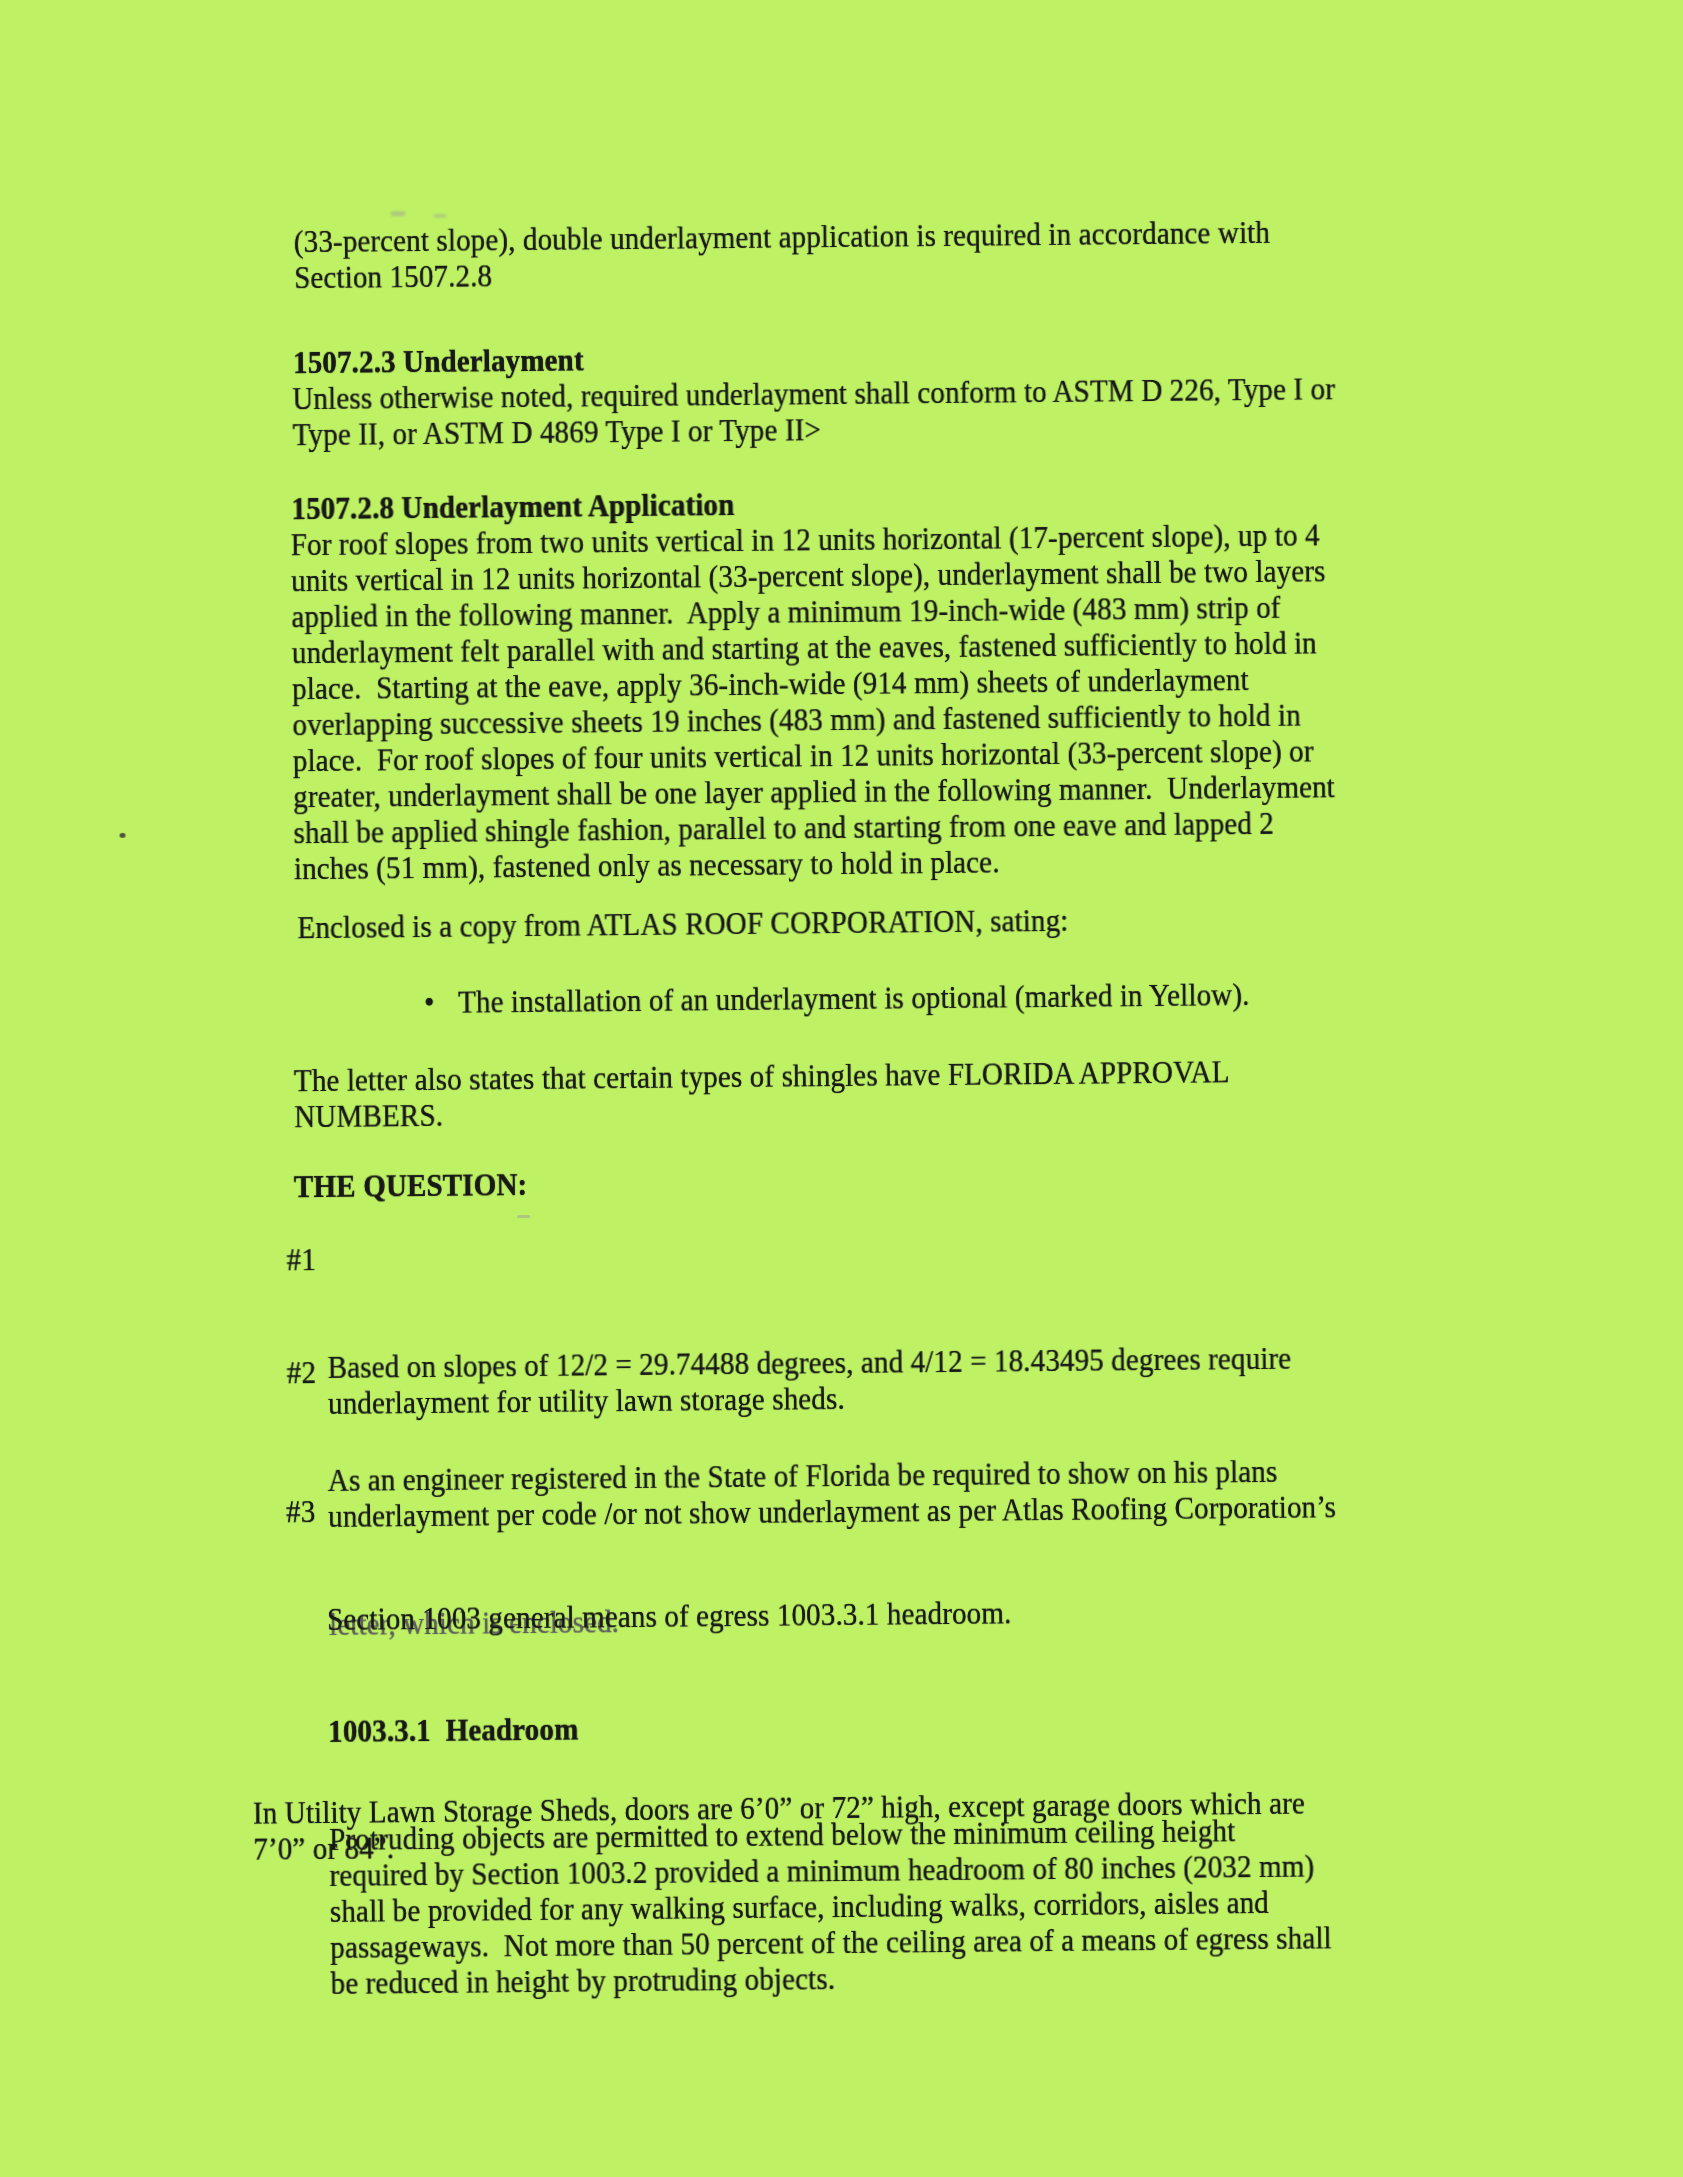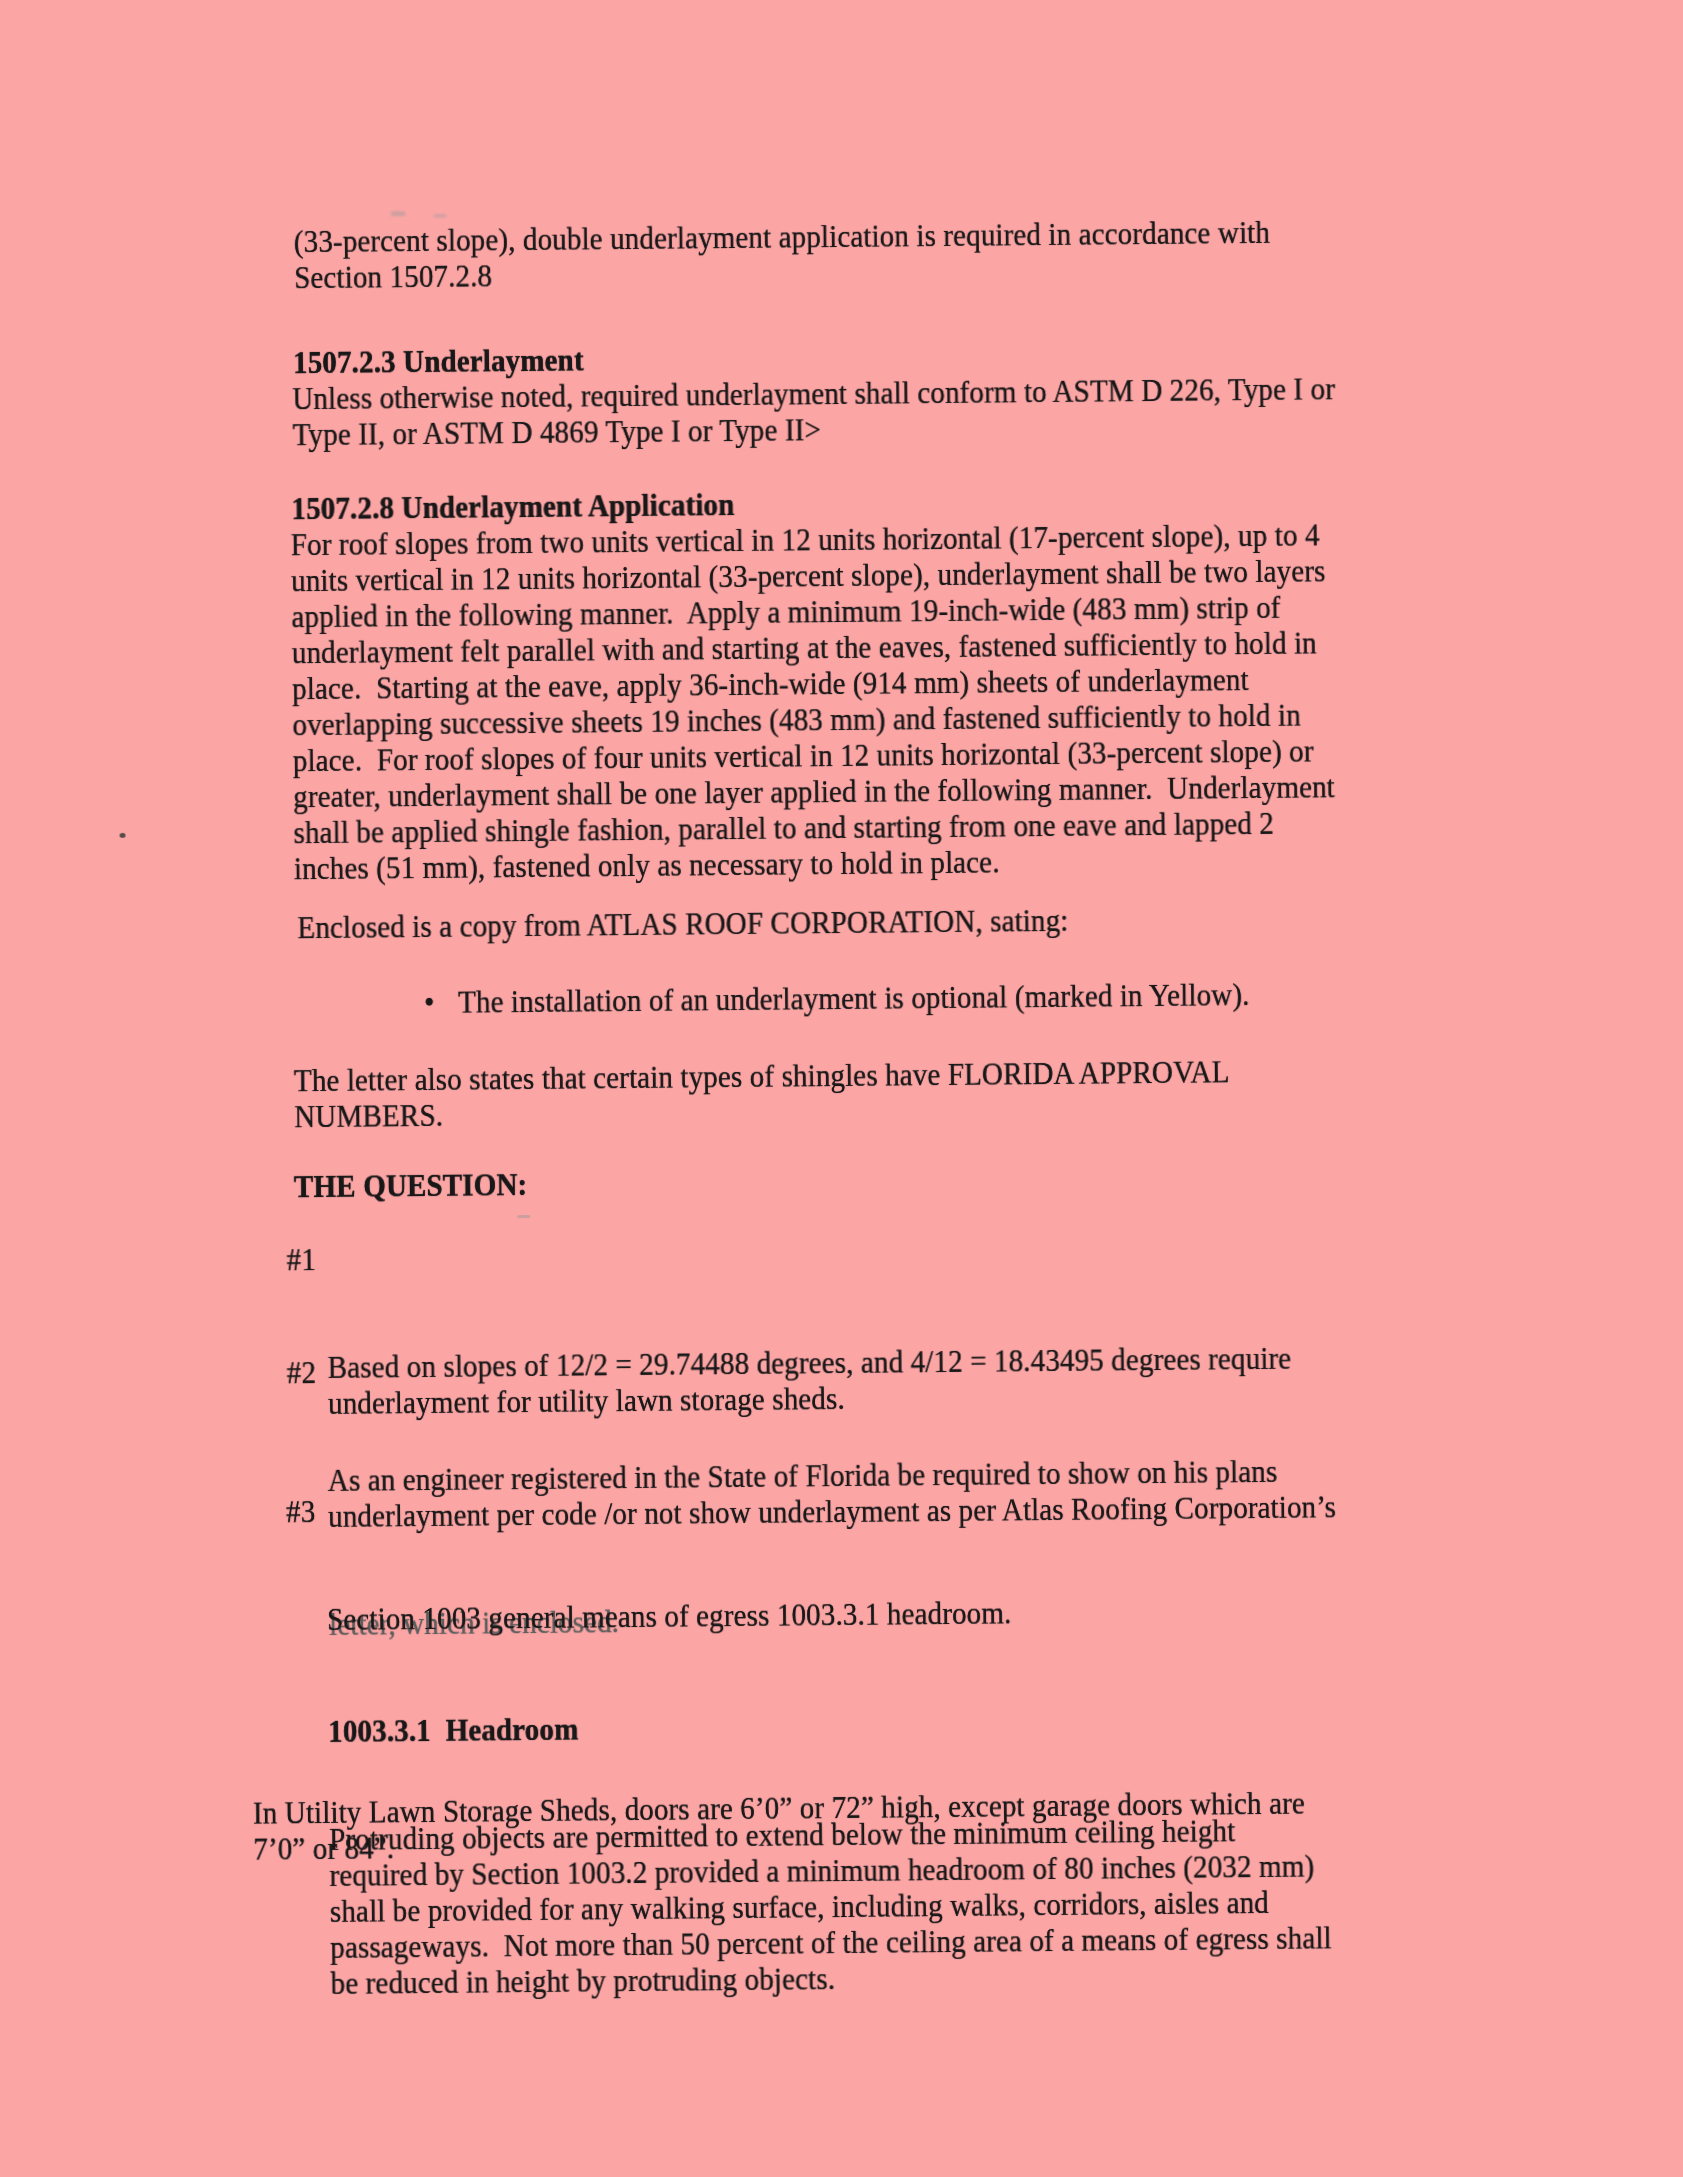--- a/index.html
+++ b/index.html
@@ -1,19 +1,19 @@
 <!DOCTYPE html>
 <html><head>
 <meta charset="utf-8">
 <style>
   html,body{margin:0;padding:0;background:#ffffff;}
   .page{
     position:relative;
     width:1683px;height:2177px;
-    background:#fca5a5;
+    background:#bef264;
     overflow:hidden;
     font-family:"Liberation Serif","DejaVu Serif",serif;
     color:#181818;
   }
   .sheet{
     position:absolute;inset:0;
     transform:rotate(-0.55deg);
     transform-origin:50% 50%;
     filter:blur(0.3px);
   }

